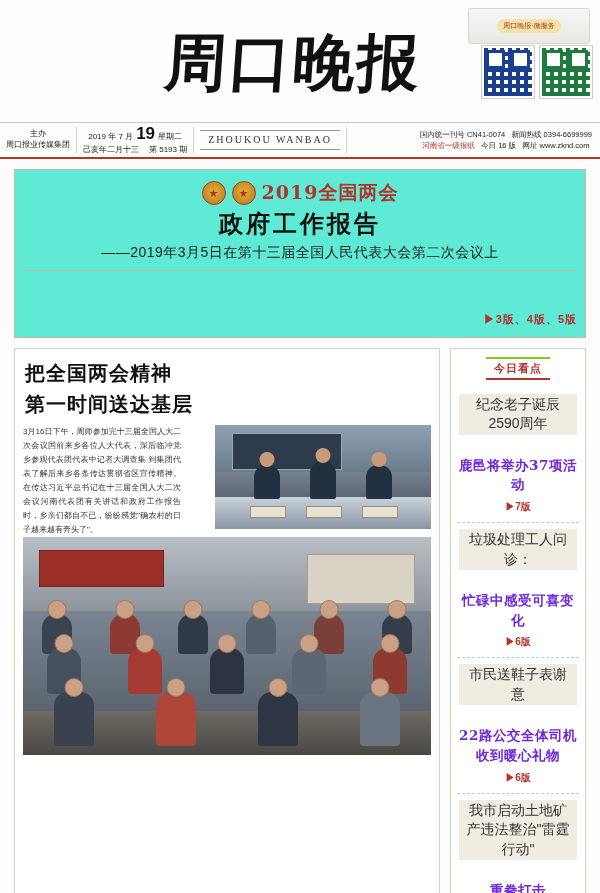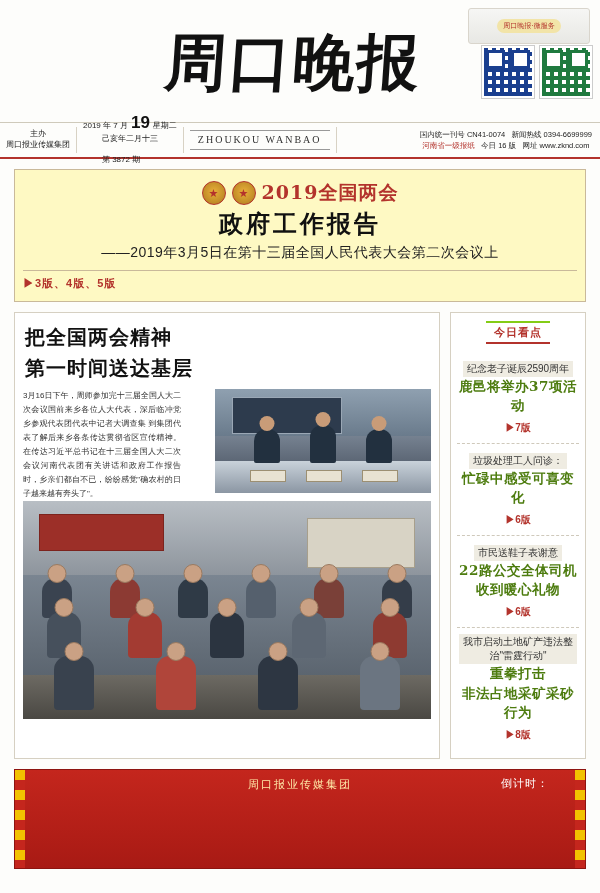--- a/index.html
+++ b/index.html
@@ -150,21 +150,21 @@
     line-height: 1.5;
   }
   .ib-red { color: #b3332c; }
 
   
   .headline-box {
     margin: 10px 14px 0 14px;
     border: 1px solid #c9b99a;
     padding: 10px 8px 10px 8px;
     position: relative;
-    background: #fef9c3;
+    background: #5eead4;
   }
   .hb-kicker {
     display: flex;
     align-items: center;
     justify-content: center;
     gap: 6px;
     margin-bottom: 4px;
   }
   .emblem {
     width: 22px; height: 22px;
@@ -200,26 +200,27 @@
   }
   .hb-sub {
     text-align: center;
     font-size: 14px;
     color: #222;
     letter-spacing: 0.5px;
     border-bottom: 1px solid #c9b99a;
     padding-bottom: 8px;
   }
   .hb-pages {
-    text-align: left;
+    text-align: right;
     font-size: 11px;
     color: #b3332c;
     font-weight: bold;
     padding-top: 5px;
     letter-spacing: 1px;
+    margin-top: 36px;
   }
 
   
   .body-grid {
     display: flex;
     margin: 10px 14px 0 14px;
     gap: 10px;
   }
   .col-left {
     width: 426px;
@@ -346,33 +347,33 @@
     padding: 2px 0;
     letter-spacing: 1px;
   }
   .hi-item {
     padding: 6px 2px 8px 2px;
     border-bottom: 1px dashed #cfc9bb;
     text-align: center;
   }
   .hi-item:last-child { border-bottom: none; }
   .hi-kicker {
-    font-size: 10px;
+    font-size: 14px;
     color: #333;
     background: #efece2;
     display: inline-block;
     padding: 1px 4px;
-    margin-bottom: 0;
+    margin-bottom: 21px;
     line-height: 1.4;
   }
   .hi-title {
     font-family: "DejaVu Serif", serif;
     font-size: 13.5px;
     font-weight: bold;
-    color: #4d7c0f;
+    color: #6d28d9;
     line-height: 1.45;
     letter-spacing: 0.5px;
   }
   .hi-page {
     margin-top: 5px;
     font-size: 10px;
     font-weight: bold;
     color: #b3332c;
   }
 
@@ -434,23 +435,23 @@
       <span>主办</span>
       <span>周口报业传媒集团</span>
     </div>
     <div class="ib-sep"></div>
     <div class="ib-cell">
       <div class="ib-date-row">
         <span>2019 年 7 月</span>
         <span class="ib-bigday">19</span>
         <span>星期二</span>
       </div>
-      <div class="ib-date-row" style="gap:10px;margin-top:2px;flex-direction:column;">
+      <div class="ib-date-row" style="gap:10px;margin-top:2px;">
         <span>己亥年二月十三</span>
-        <span>第 3872 期</span>
+        <span>第 5193 期</span>
       </div>
     </div>
     <div class="ib-sep"></div>
     <div class="ib-cell">
       <span class="ib-pinyin">ZHOUKOU WANBAO</span>
     </div>
     <div class="ib-sep"></div>
     <div class="ib-cell ib-right">
       <div>
         <span>国内统一刊号 CN41-0074</span>

